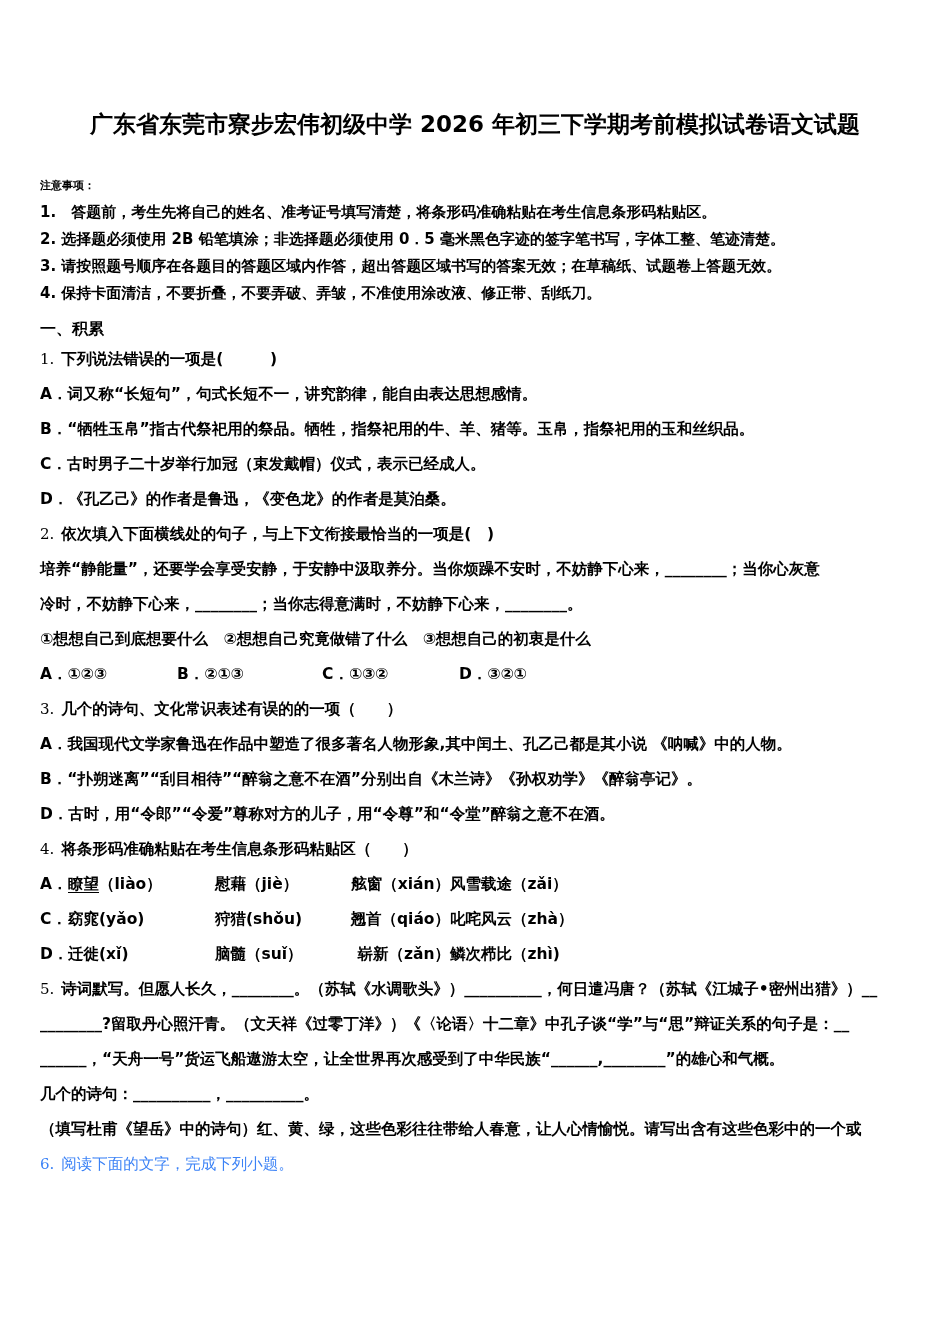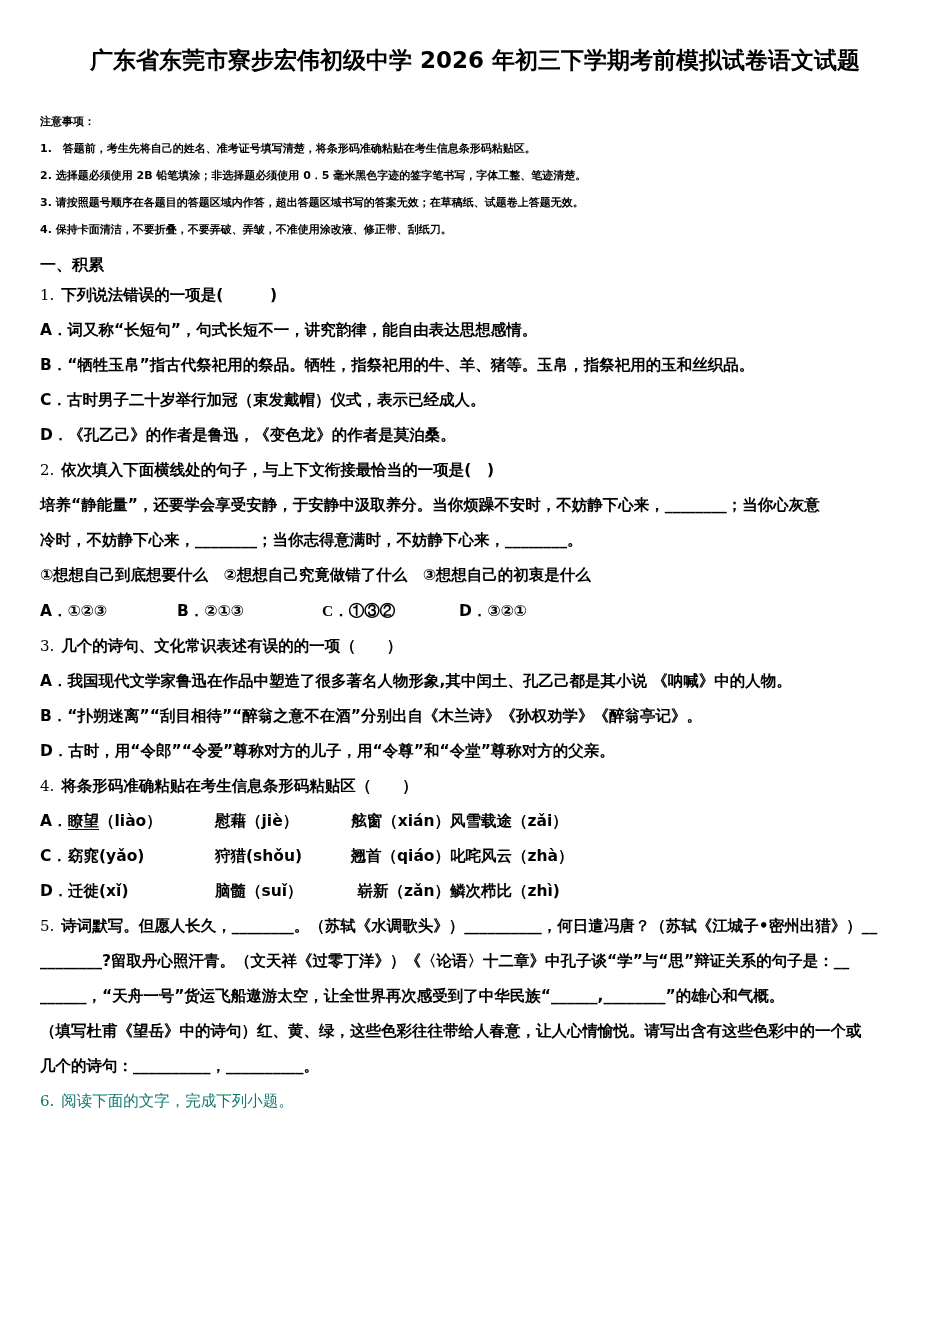--- a/index.html
+++ b/index.html
@@ -9,39 +9,39 @@
   }
   .page {
     position: relative;
     width: 950px;
     height: 1344px;
     margin: 0;
     background: #ffffff;
     color: #000000;
     font-family: "DejaVu Sans", sans-serif;
     box-sizing: border-box;
-    padding: 44px 40px 0 40px;
+    padding: 108px 40px 0 40px;
     overflow: hidden;
     border-radius: 31px;
   }
   .title {
     font-size: 23px;
     font-weight: 700;
     text-align: center;
     line-height: 32px;
     white-space: nowrap;
   }
   .notice-head {
     margin-top: 32px;
     font-size: 11px;
     font-weight: 700;
     line-height: 27px;
   }
   .notice-item {
-    font-size: 11px;
+    font-size: 15px;
     font-weight: 700;
     line-height: 27px;
     white-space: nowrap;
   }
   .section-head {
     margin-top: 9px;
     font-size: 16px;
     font-weight: 700;
     line-height: 26px;
   }
@@ -53,28 +53,28 @@
   }
   .qnum {
     font-family: "DejaVu Serif", "Liberation Serif", serif;
     font-weight: 400;
     font-size: 15px;
     margin-right: 7px;
   }
   .serif-line {
     font-family: "DejaVu Serif", "Liberation Serif", serif;
     font-weight: 400;
-    color: #0f766e;
+    color: #3b82f6;
     font-size: 15.5px;
   }
   
   .optcol { display: inline-block; }
   .optcol.c1 { width: 137px; }
   .optcol.c2 { width: 145px; }
-  .optcol.c3 { width: 137px; font-family: Liberation Serif, serif; }
+  .optcol.c3 { width: 137px; }
   
   .optlabel { display: inline-block; width: 28px; }
   .wcell { display: inline-block; }
   .wcell.w1 { width: 127px; }
   .wcell.w2 { width: 125px; margin-left: 20px; }
   .wcell.w3 { width: 110px; text-align: right; }
   .marked {
     text-decoration: underline;
     text-underline-offset: 3px;
     text-decoration-thickness: 1px;
@@ -103,28 +103,28 @@
 
   <div class="qline"><span class="qnum">2.</span><span>依次填入下面横线处的句子，与上下文衔接最恰当的一项是(　)</span></div>
   <div class="qline">培养“静能量”，还要学会享受安静，于安静中汲取养分。当你烦躁不安时，不妨静下心来，________；当你心灰意</div>
   <div class="qline">冷时，不妨静下心来，________；当你志得意满时，不妨静下心来，________。</div>
   <div class="qline">①想想自己到底想要什么　②想想自己究竟做错了什么　③想想自己的初衷是什么</div>
   <div class="qline"><span class="optcol c1">A．①②③</span><span class="optcol c2">B．②①③</span><span class="optcol c3">C．①③②</span><span class="optcol c4">D．③②①</span></div>
 
   <div class="qline"><span class="qnum">3.</span><span>几个的诗句、文化常识表述有误的的一项（　　）</span></div>
   <div class="qline">A．我国现代文学家鲁迅在作品中塑造了很多著名人物形象,其中闰土、孔乙己都是其小说 《呐喊》中的人物。</div>
   <div class="qline">B．“扑朔迷离”“刮目相待”“醉翁之意不在酒”分别出自《木兰诗》《孙权劝学》《醉翁亭记》。</div>
-  <div class="qline">D．古时，用“令郎”“令爱”尊称对方的儿子，用“令尊”和“令堂”尊称对方的父亲。</div>
+  <div class="qline">D．古时，用“令郎”“令爱”尊称对方的儿子，用“令尊”和“令堂”醉翁之意不在酒。</div>
 
   <div class="qline"><span class="qnum">4.</span><span>将条形码准确粘贴在考生信息条形码粘贴区（　　）</span></div>
   <div class="qline"><span class="optlabel">A．</span><span class="wcell w1"><span class="marked">瞭望</span><span>（liào）</span></span><span class="wcell w2">慰藉（jiè）</span><span class="wcell w3">舷窗（xián）</span><span class="wcell w4">风雪载途（zǎi）</span></div>
   <div class="qline"><span class="optlabel">C．</span><span class="wcell w1">窈窕(yǎo)</span><span class="wcell w2">狩猎(shǒu)</span><span class="wcell w3">翘首（qiáo）</span><span class="wcell w4">叱咤风云（zhà）</span></div>
   <div class="qline"><span class="optlabel">D．</span><span class="wcell w1">迁徙(xǐ)</span><span class="wcell w2">脑髓（suǐ）</span><span class="wcell w3">崭新（zǎn）</span><span class="wcell w4">鳞次栉比（zhì)</span></div>
 
   <div class="qline"><span class="qnum">5.</span><span>诗词默写。但愿人长久，________。（苏轼《水调歌头》）__________，何日遣冯唐？（苏轼《江城子•密州出猎》）__</span></div>
   <div class="qline">________?留取丹心照汗青。（文天祥《过零丁洋》）《〈论语〉十二章》中孔子谈“学”与“思”辩证关系的句子是：__</div>
   <div class="qline">______，“天舟一号”货运飞船遨游太空，让全世界再次感受到了中华民族“______,________”的雄心和气概。</div>
+  <div class="qline">几个的诗句：__________，__________。</div>
   <div class="qline">（填写杜甫《望岳》中的诗句）红、黄、绿，这些色彩往往带给人春意，让人心情愉悦。请写出含有这些色彩中的一个或</div>
-  <div class="qline">几个的诗句：__________，__________。</div>
 
   <div class="qline serif-line"><span class="qnum">6.</span><span>阅读下面的文字，完成下列小题。</span></div>
 
 </div>
 
 </body></html>

